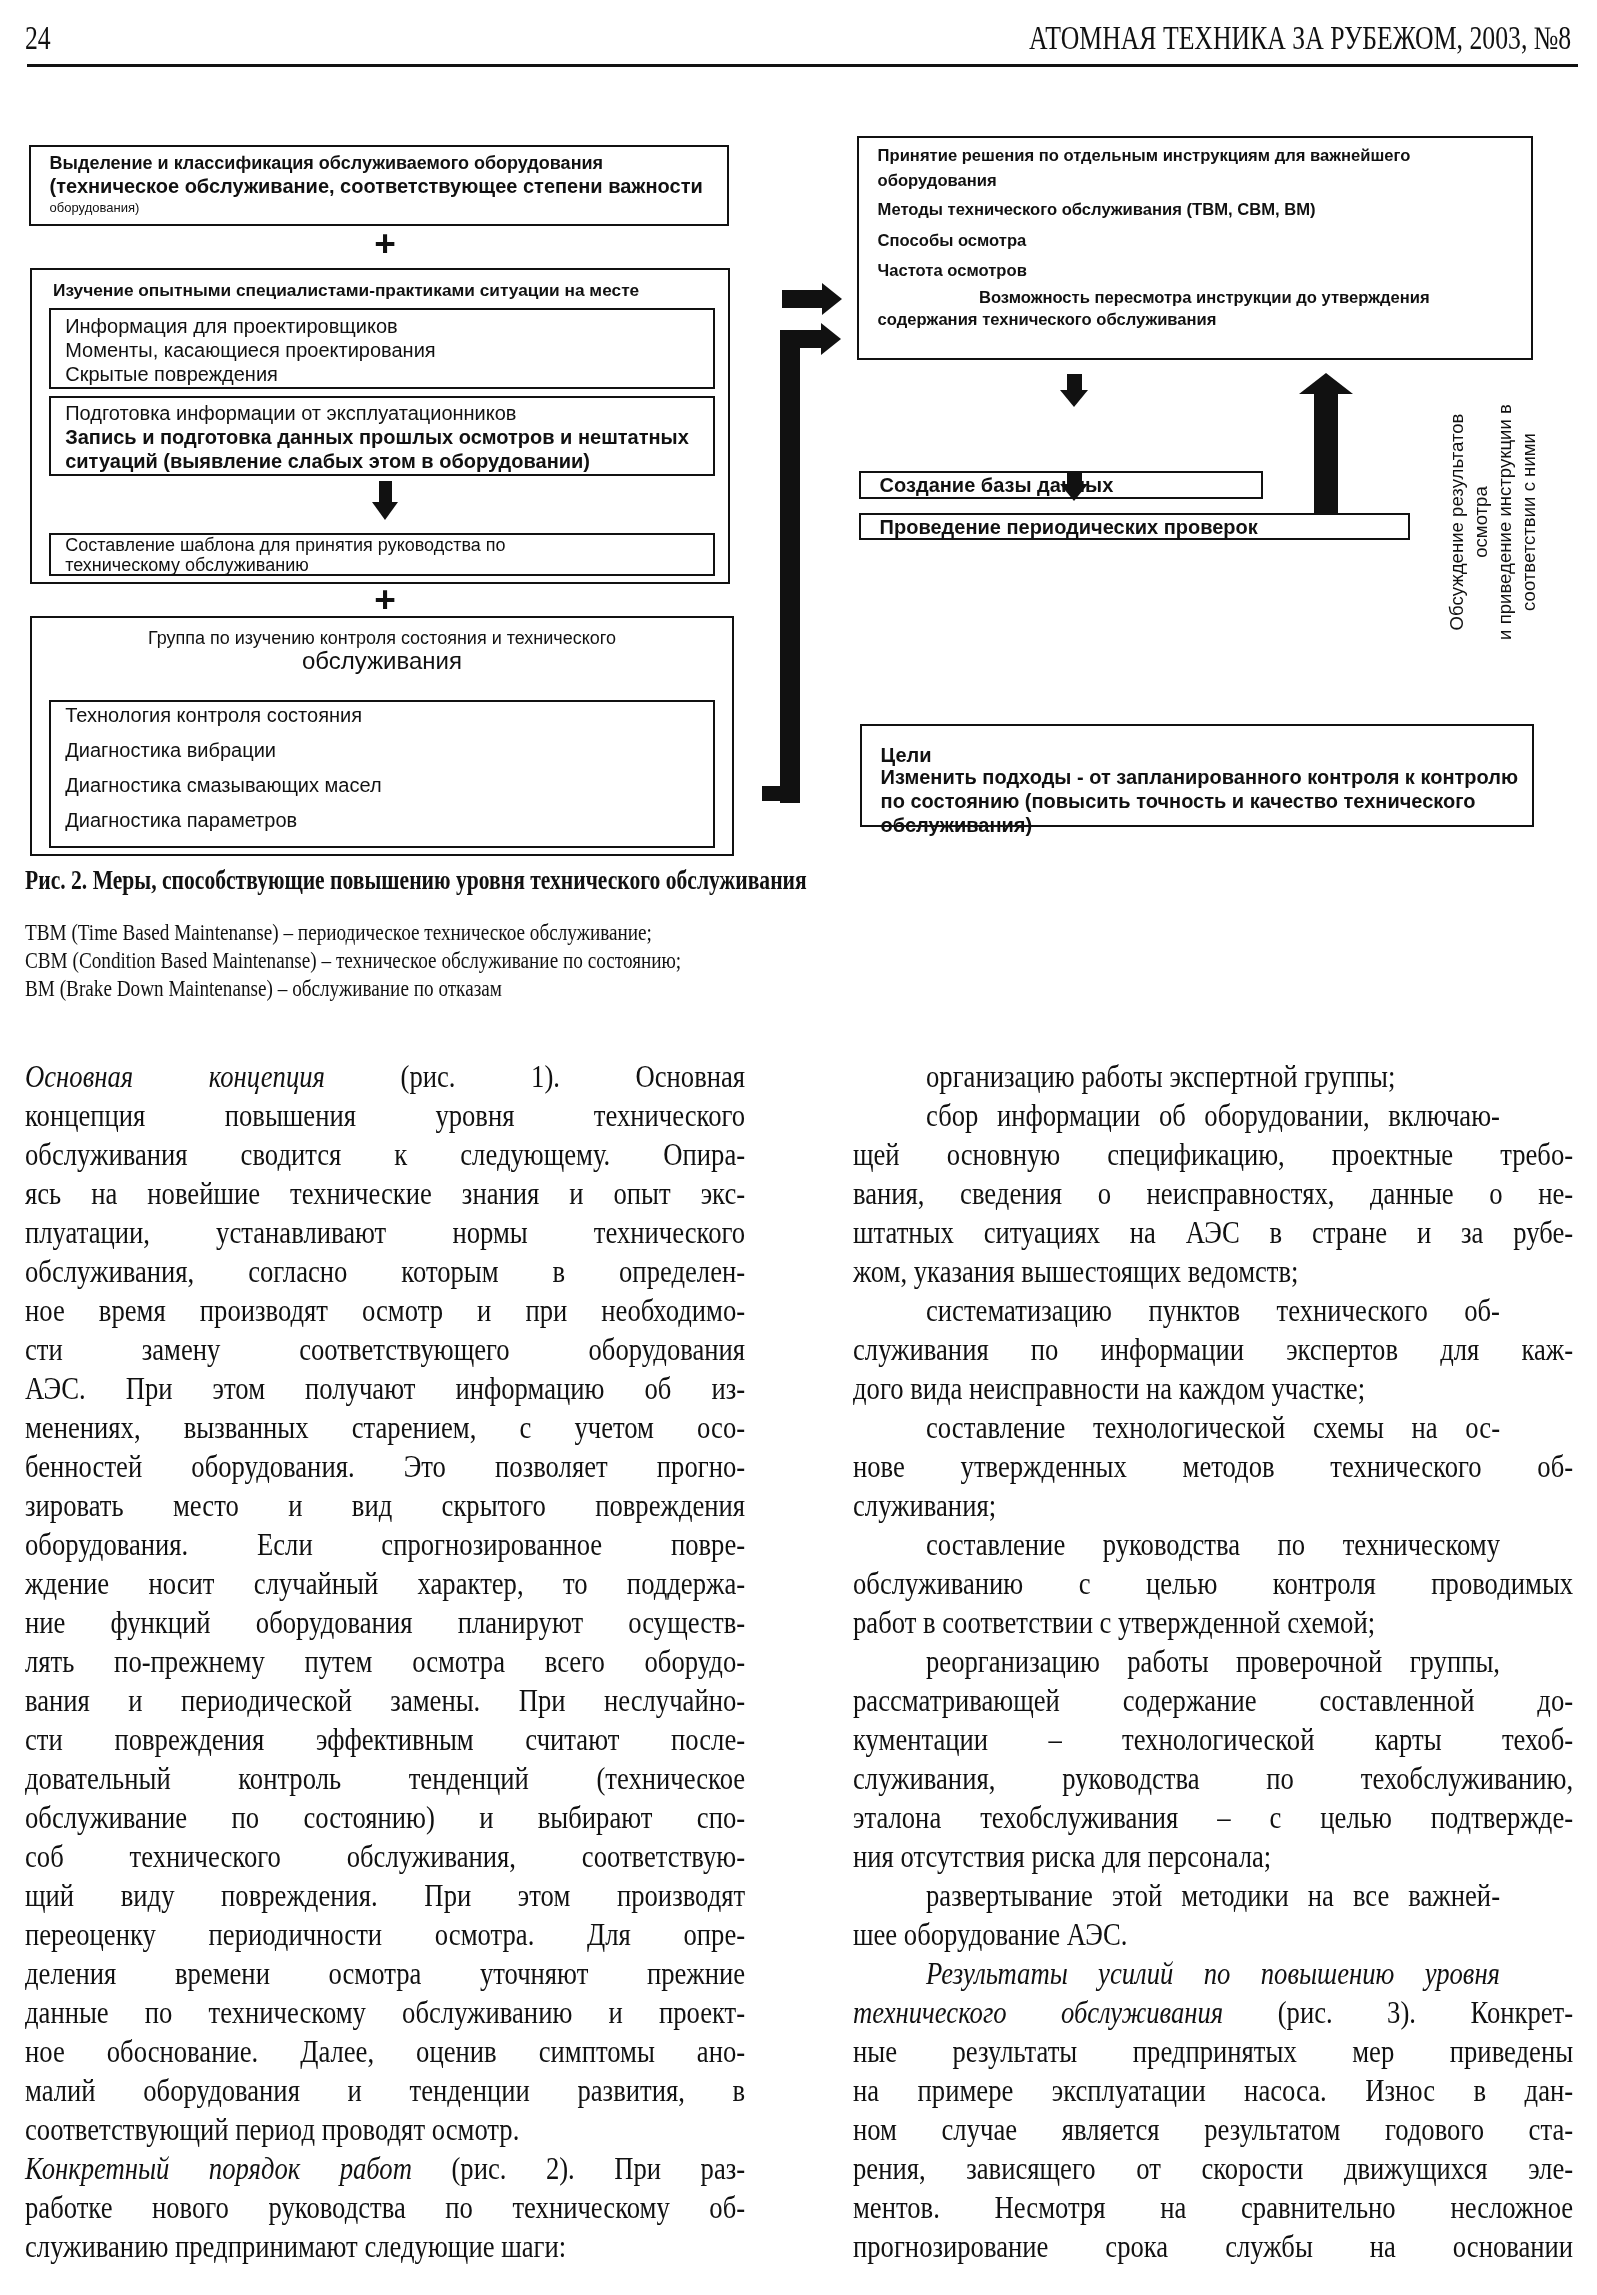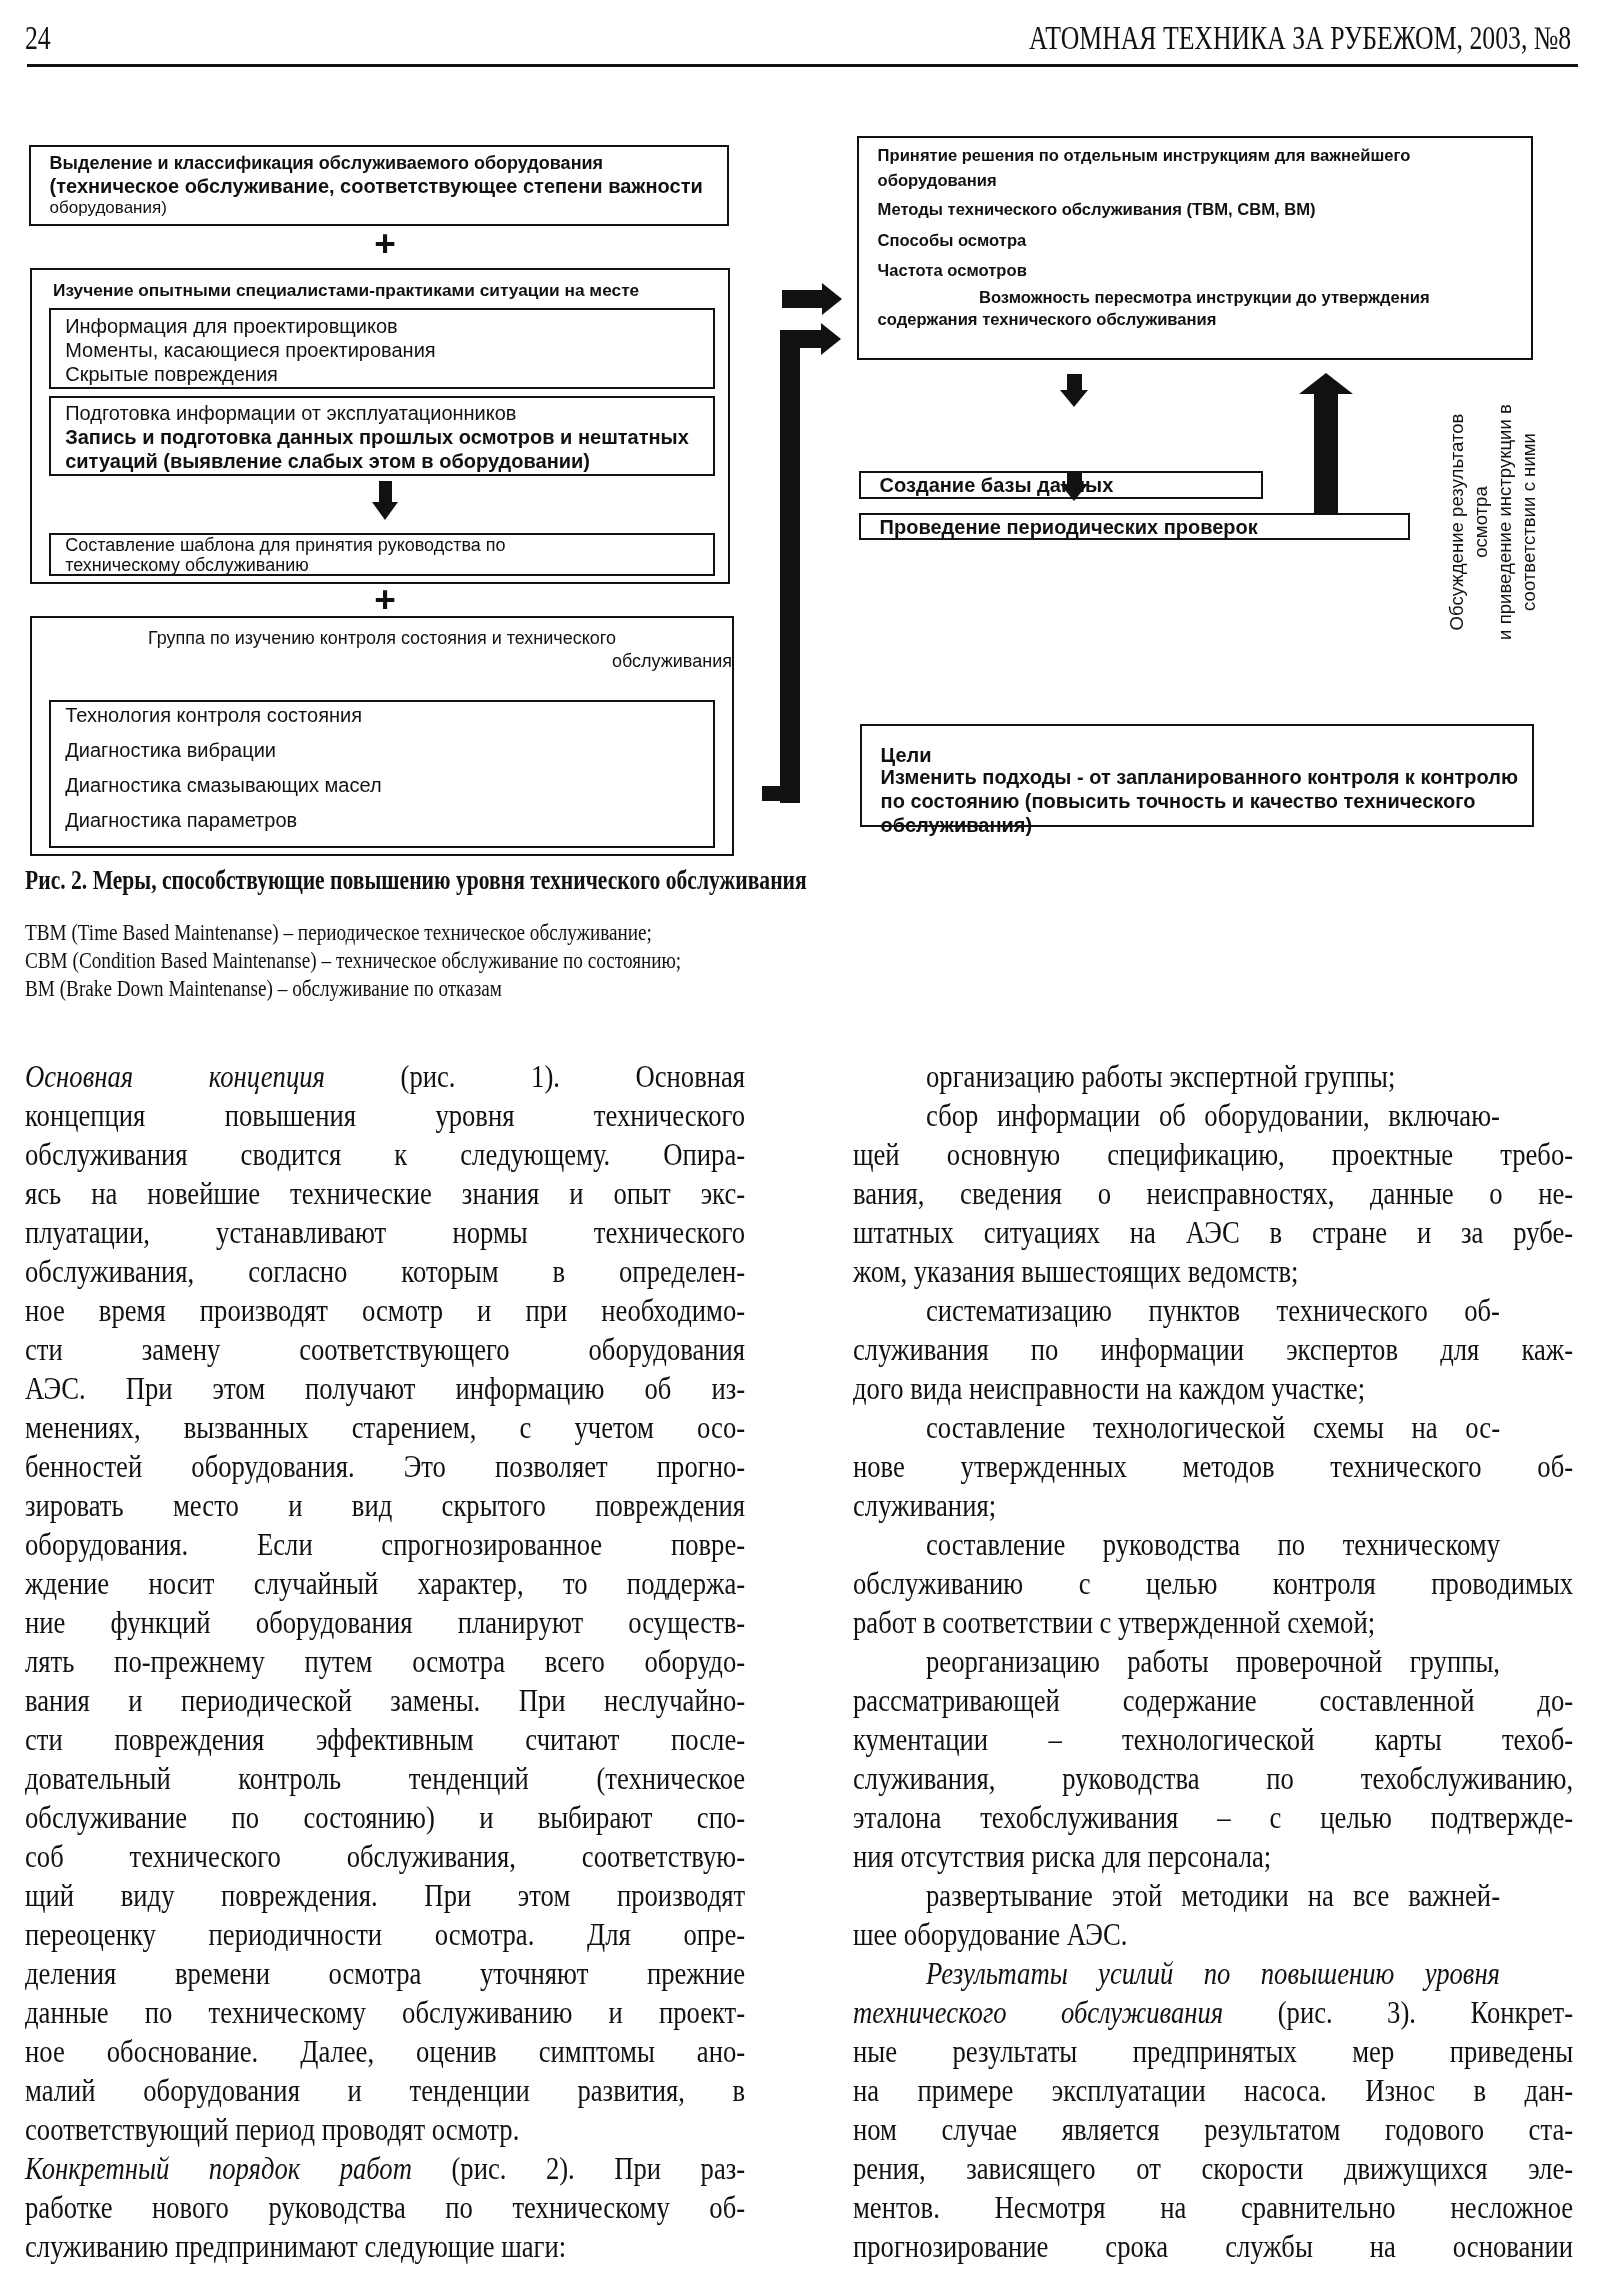--- a/index.html
+++ b/index.html
@@ -29,21 +29,21 @@
 <body>
 
 <div class="abs hdr-num">24</div>
 <div class="abs hdr-title">АТОМНАЯ ТЕХНИКА ЗА РУБЕЖОМ, 2003, №8</div>
 <div class="abs hdr-rule"></div>
 
 <div>
   <div class="box" style="left:29px;top:145px;width:700px;height:81px;padding:5.3px 0 0 18.6px;">
     <div class="dtext bold" style="font-size:18px;line-height:22.6px;">Выделение и классификация обслуживаемого оборудования</div>
     <div class="dtext" style="font-size:20px;line-height:22.6px;font-weight:bold;">(техническое обслуживание, соответствующее степени важности</div>
-    <div class="dtext" style="font-size:17px;line-height:22.6px;">оборудования)</div>
+    <div class="dtext" style="font-size:13px;line-height:22.6px;">оборудования)</div>
   </div>
   <div class="abs plus" style="left:365px;top:225px;">+</div>
 
   <div class="box" style="left:30px;top:268px;width:700px;height:316px;">
     <div class="dtext" style="position:absolute;left:21px;top:8px;font-size:17.3px;font-weight:bold;white-space:nowrap;">Изучение опытными специалистами-практиками ситуации на месте</div>
     <div class="box" style="left:16.6px;top:38px;width:666px;height:81px;padding:4px 0 0 14.6px;">
       <div class="dtext">Информация для проектировщиков</div>
       <div class="dtext">Моменты, касающиеся проектирования</div>
       <div class="dtext">Скрытые повреждения</div>
     </div>
@@ -58,21 +58,21 @@
     </div>
     <div class="box" style="left:16.6px;top:263px;width:666px;height:43px;padding:0 0 0 14.6px;">
       <div class="dtext" style="font-size:18px;line-height:20px;">Составление шаблона для принятия руководства по</div>
       <div class="dtext" style="font-size:18px;line-height:20px;">техническому обслуживанию</div>
     </div>
   </div>
   <div class="abs plus" style="left:365px;top:581px;">+</div>
 
   <div class="box" style="left:30px;top:616px;width:704px;height:240px;">
     <div class="dtext" style="position:absolute;left:0;width:100%;top:8px;text-align:center;font-size:18px;">Группа по изучению контроля состояния и технического</div>
-    <div class="dtext" style="position:absolute;left:0;width:100%;top:31px;text-align:right;font-size:18px;">обслуживания</div>
+    <div class="dtext" style="position:absolute;left:0;width:100%;top:31px;text-align:center;font-size:24px;">обслуживания</div>
     <div class="box" style="left:16.6px;top:82px;width:666px;height:148px;padding:0 0 0 14.6px;">
       <div class="dtext" style="line-height:35px;margin-top:-4px;">Технология контроля состояния</div>
       <div class="dtext" style="line-height:35px;">Диагностика вибрации</div>
       <div class="dtext" style="line-height:35px;">Диагностика смазывающих масел</div>
       <div class="dtext" style="line-height:35px;">Диагностика параметров</div>
     </div>
   </div>
 
   <div style="position:absolute;left:782px;top:283px;width:60px;height:32px;">
     <div style="position:absolute;left:0;top:7.3px;width:41px;height:17.3px;background:#111;"></div>

